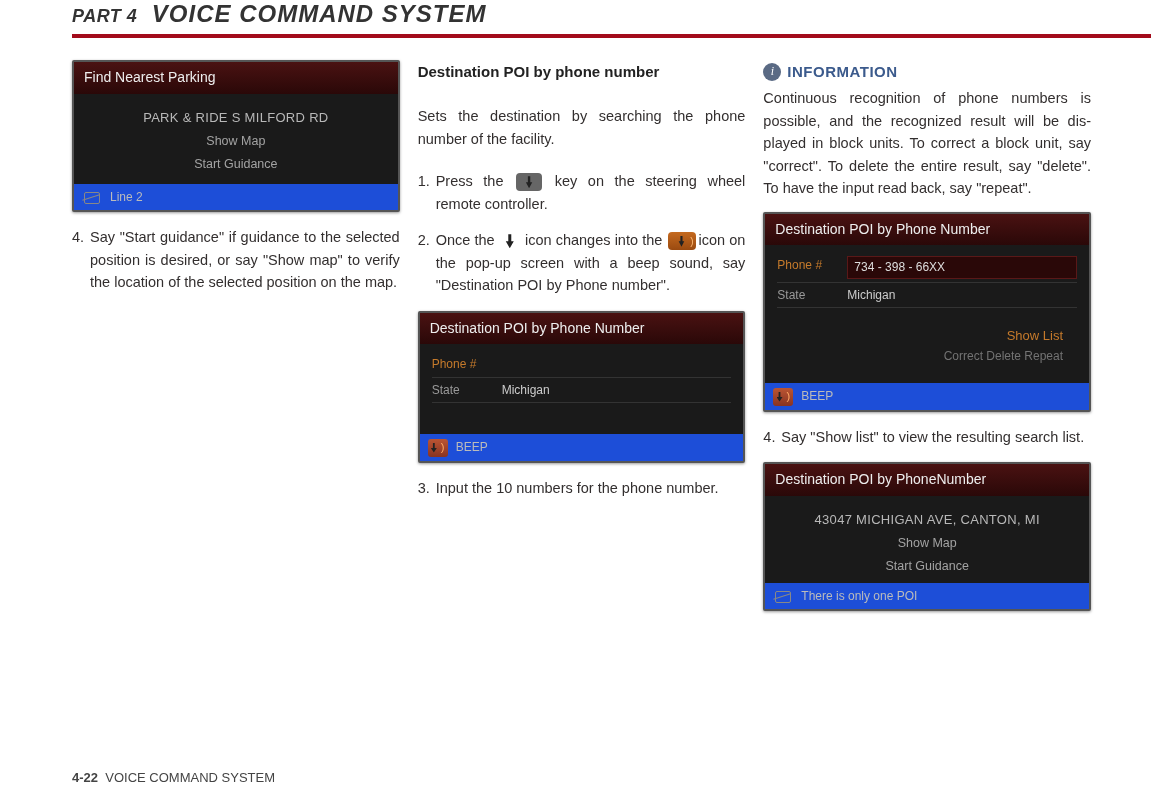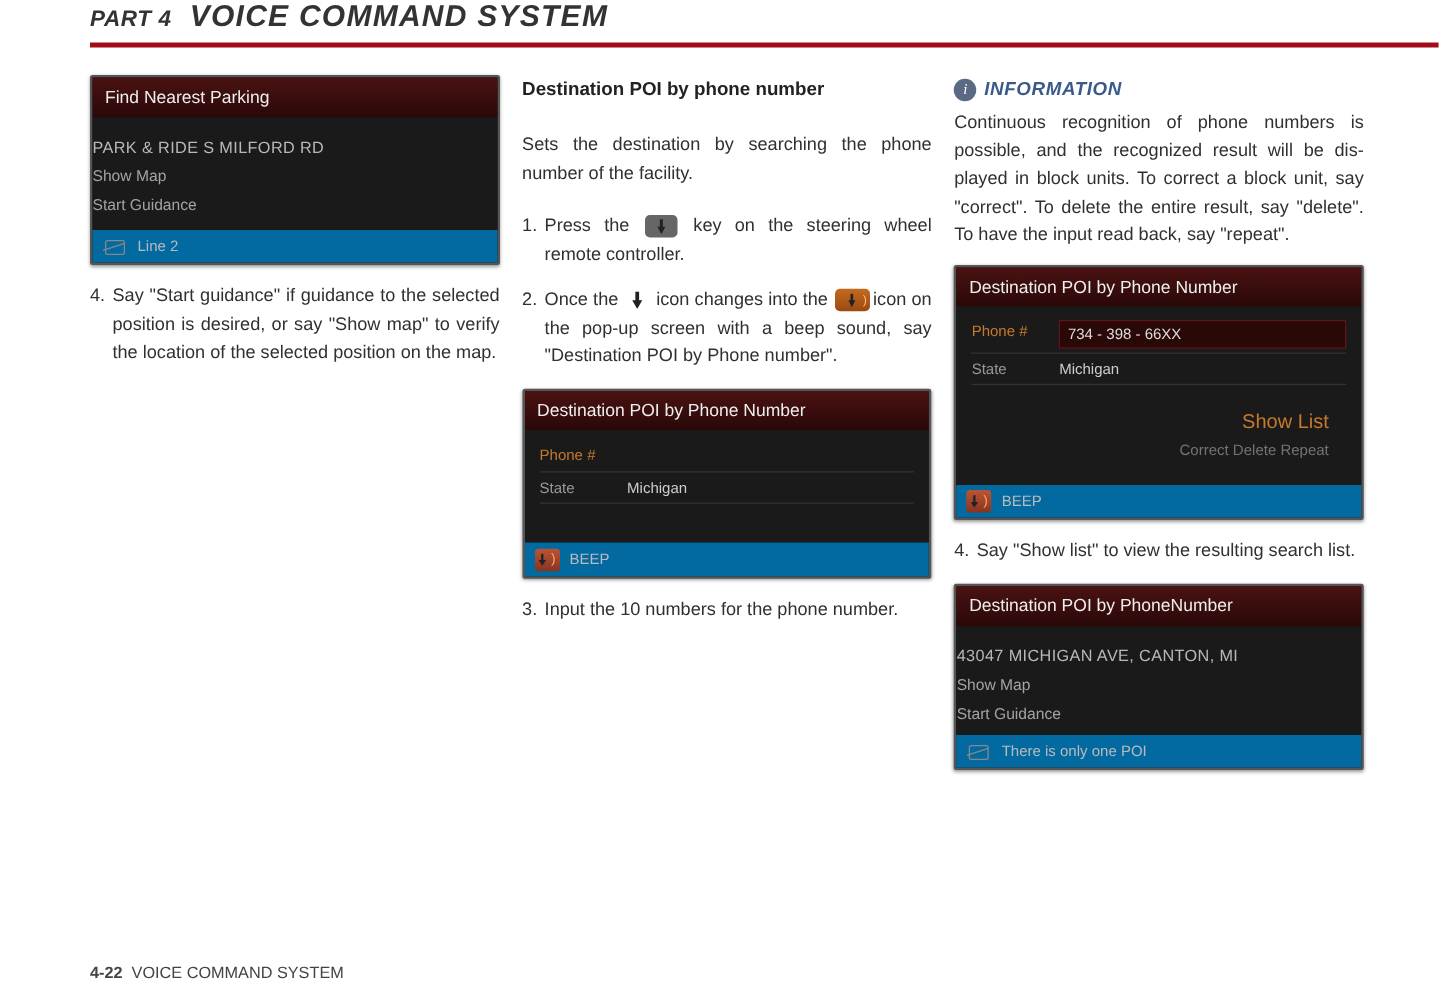--- a/index.html
+++ b/index.html
@@ -57,20 +57,21 @@
     font-size: 14px;
     padding: 5px 10px;
   }
   .ss-body {
     background: #1a1a1a;
     padding: 8px 12px 14px 12px;
     min-height: 60px;
   }
   .ss-body-tall { min-height: 90px; }
   .ss-center {
+    text-align: center;
     padding: 14px 0 6px 0;
   }
   .ss-sub {
     color: #b8b8b8;
     font-size: 13px;
     letter-spacing: 0.3px;
   }
   .ss-orange {
     color: #a3a3a3;
     font-size: 12.5px;
@@ -93,24 +94,24 @@
     border: 1px solid #5a1818;
     color: #ddd;
     padding: 1px 6px;
     font-size: 12px;
   }
   .ss-row-value { color: #ccc; }
   .ss-actions {
     text-align: right;
     padding: 18px 14px 4px 0;
   }
-  .ss-actions .action-line1 { color: #c57a2b; font-size: 16px; }
+  .ss-actions .action-line1 { color: #c57a2b; font-size: 13px; }
   .ss-actions .action-line2 { color: #737373; font-size: 12px; }
   .ss-footer {
-    background: #0369a1;
+    background: #1d4ed8;
     padding: 4px 8px;
     font-size: 12px;
     color: #bbb;
     display: flex;
     align-items: center;
     gap: 8px;
   }
   .voice-footer-icon {
     width: 20px; height: 18px;
     background: linear-gradient(#b53,#832);
@@ -228,21 +229,20 @@
     color: #fff;
     font-family: Georgia, serif;
     font-style: italic;
     font-size: 12px;
     display: flex;
     align-items: center;
     justify-content: center;
   }
   .info-label {
     color: #3b5a8c;
-    font-style: italic;
     font-weight: 700;
     font-size: 15px;
     letter-spacing: 0.5px;
   }
   .info-text {
     font-size: 14.5px;
     text-align: justify;
     margin-bottom: 12px;
   }
   .footer {

